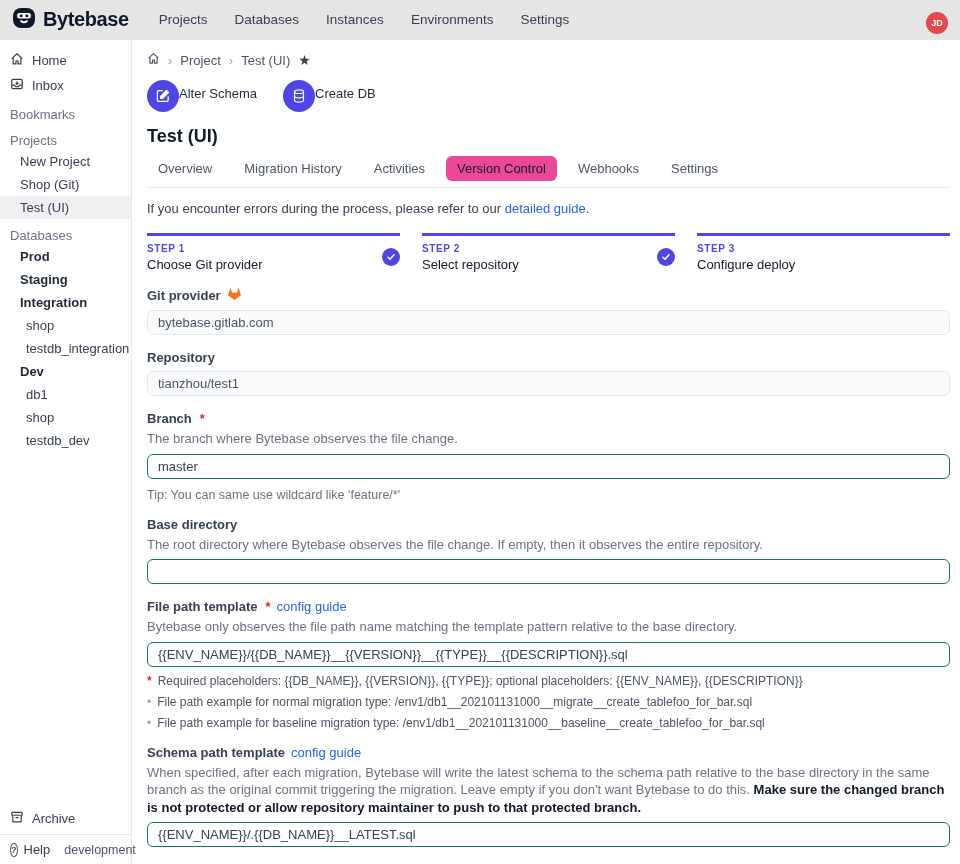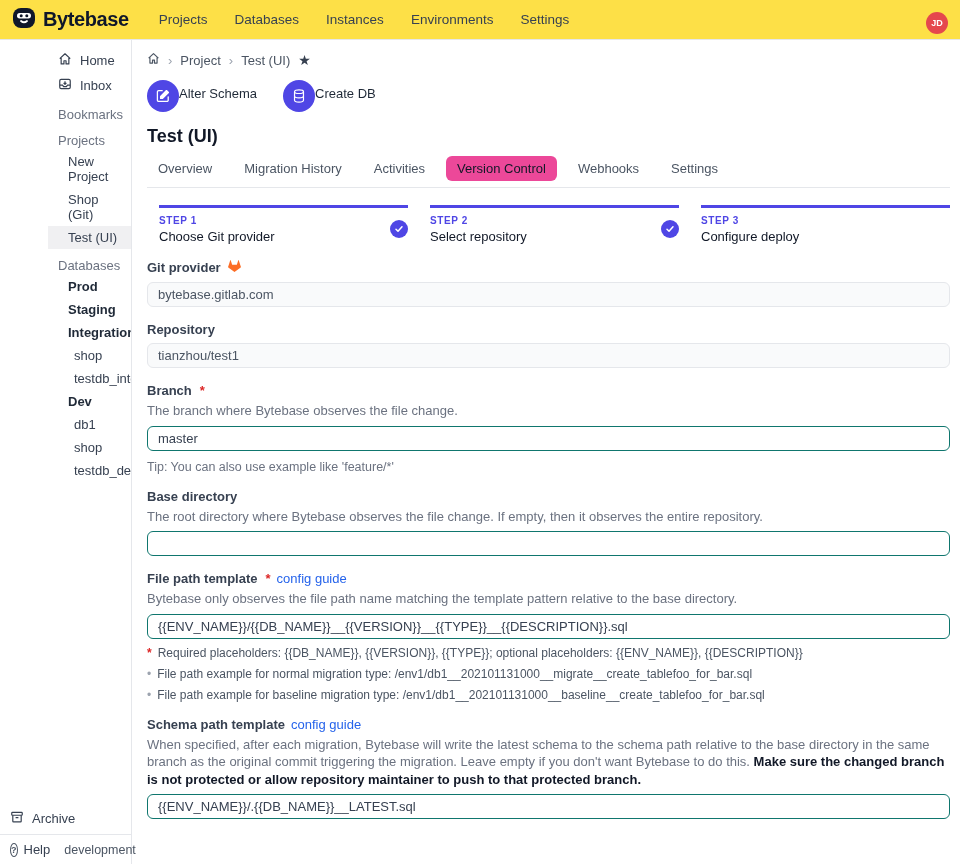--- a/index.html
+++ b/index.html
@@ -1,35 +1,35 @@
 <!DOCTYPE html>
 <html><head>
 <meta charset="utf-8">
 <style>
   * { box-sizing: border-box; margin: 0; padding: 0; }
   html,body { width: 960px; height: 864px; overflow: hidden; background: #fff;
     font-family: "Liberation Sans", sans-serif; color: #374151; }
 
   
   .header { height: 40px; display: flex; align-items: center; padding: 0 12px;
-    border-bottom: 1px solid #e5e7eb; background: #fde047; }
+    border-bottom: 1px solid #e5e7eb; background: #e5e5e5; }
   .brand { display: flex; align-items: center; gap: 7px; }
   .brand-text { font-size: 20px; font-weight: 800; color: #0f172a; letter-spacing: -0.4px; }
   .topnav { display: flex; gap: 27px; margin-left: 30px; }
   .topnav a { font-size: 13.5px; color: #374151; text-decoration: none; cursor: pointer; }
   .avatar { margin-left: auto; width: 22px; height: 22px; border-radius: 50%; background: #e5484d;
     color: #fff; font-size: 9px; font-weight: 700; display: flex; align-items: center; justify-content: center; cursor: pointer; margin-top: 6px; }
 
   
   .app { display: flex; height: 824px; }
 
   
   .sidebar { width: 132px; min-width: 132px; border-right: 1px solid #e5e7eb;
     display: flex; flex-direction: column; font-size: 13px; }
-  .side-main { flex: 1; padding-top: 8px; overflow: hidden; margin-left: 48px; }
+  .side-main { flex: 1; padding-top: 8px; overflow: hidden; }
   .side-item { display: flex; align-items: center; gap: 8px; padding: 4px 8px 4px 10px;
     color: #374151; cursor: pointer; line-height: 15px; }
   .side-item svg { flex: 0 0 auto; }
   .side-section { color: #6b7280; padding: 6px 10px 2px 10px; margin-top: 3px; }
   .ind1 { padding-left: 20px; }
   .ind2 { padding-left: 26px; }
   .side-bold { font-weight: 700; color: #1f2937; }
   .side-selected { background: #f0f0f2; }
   .side-bottom .side-item { padding: 7px 8px 7px 10px; }
   .help-row { border-top: 1px solid #e5e7eb; display: flex; align-items: center; gap: 6px;
@@ -54,21 +54,21 @@
 
   .page-title { font-size: 18px; font-weight: 700; color: #111827; margin-top: 14px; }
 
   .tabs { display: flex; gap: 10px; margin-top: 9px; border-bottom: 1px solid #e5e7eb; padding-bottom: 6px; }
   .tab { font-size: 13px; color: #4b5563; padding: 5px 11px; border-radius: 6px; cursor: pointer; white-space: nowrap; }
   .tab.active { background: #ec4899; color: #111827; }
 
   .notice { margin-top: 13px; font-size: 13px; color: #374151; }
   .link { color: #2563eb; text-decoration: none; cursor: pointer; }
 
-  .steps { display: flex; gap: 22px; margin-top: 17px; margin-left: 12px; }
+  .steps { display: flex; gap: 22px; margin-top: 17px; }
   .step { flex: 1; border-top: 3px solid #4f46e5; padding-top: 7px;
     display: flex; justify-content: space-between; align-items: flex-start; }
   .step-label { font-size: 10px; font-weight: 700; color: #4f46e5; letter-spacing: 0.6px; }
   .step-title { font-size: 13px; color: #111827; margin-top: 3px; }
   .step-check { width: 18px; height: 18px; border-radius: 50%; background: #4f46e5;
     display: flex; align-items: center; justify-content: center; margin-top: 5px; }
 
   .form { margin-top: 15px; font-size: 13px; }
   .field { margin-top: 15px; }
   .field:first-child { margin-top: 10px; }
@@ -210,20 +210,24 @@
 
     <div class="tabs">
       <div class="tab">Overview</div>
       <div class="tab">Migration History</div>
       <div class="tab">Activities</div>
       <div class="tab active">Version Control</div>
       <div class="tab">Webhooks</div>
       <div class="tab">Settings</div>
     </div>
 
+    <div class="notice">
+      <span>If you encounter errors during the process, please refer to our</span>
+      <a class="link">detailed guide</a><span>.</span>
+    </div>
 
     <div class="steps">
       <div class="step">
         <div>
           <div class="step-label">STEP 1</div>
           <div class="step-title">Choose Git provider</div>
         </div>
         <span class="step-check">
           <svg width="10" height="10" viewBox="0 0 20 20" fill="none" stroke="#fff" stroke-width="3" stroke-linecap="round" stroke-linejoin="round">
               <path d="M4 10.5 8 14.5 16 5.5"></path>
@@ -270,21 +274,21 @@
         <input class="finput readonly" type="text" readonly="" value="tianzhou/test1" style="">
       </div>
 
       <div class="field">
         <div class="flabel">
           <span>Branch</span>
             <span class="req">*</span>
         </div>
         <div class="fdesc">The branch where Bytebase observes the file change.</div>
         <input class="finput" type="text" value="master" style="">
-        <div class="ftip">Tip: You can also use example like 'feature/*'</div>
+        <div class="ftip">Tip: You can same use wildcard like 'feature/*'</div>
       </div>
 
       <div class="field">
         <div class="flabel">
             <span>Base directory</span>
           </div>
         <div class="fdesc">The root directory where Bytebase observes the file change. If empty, then it observes the entire repository.</div>
         <input class="finput" type="text" value="" style="">
       </div>
 

